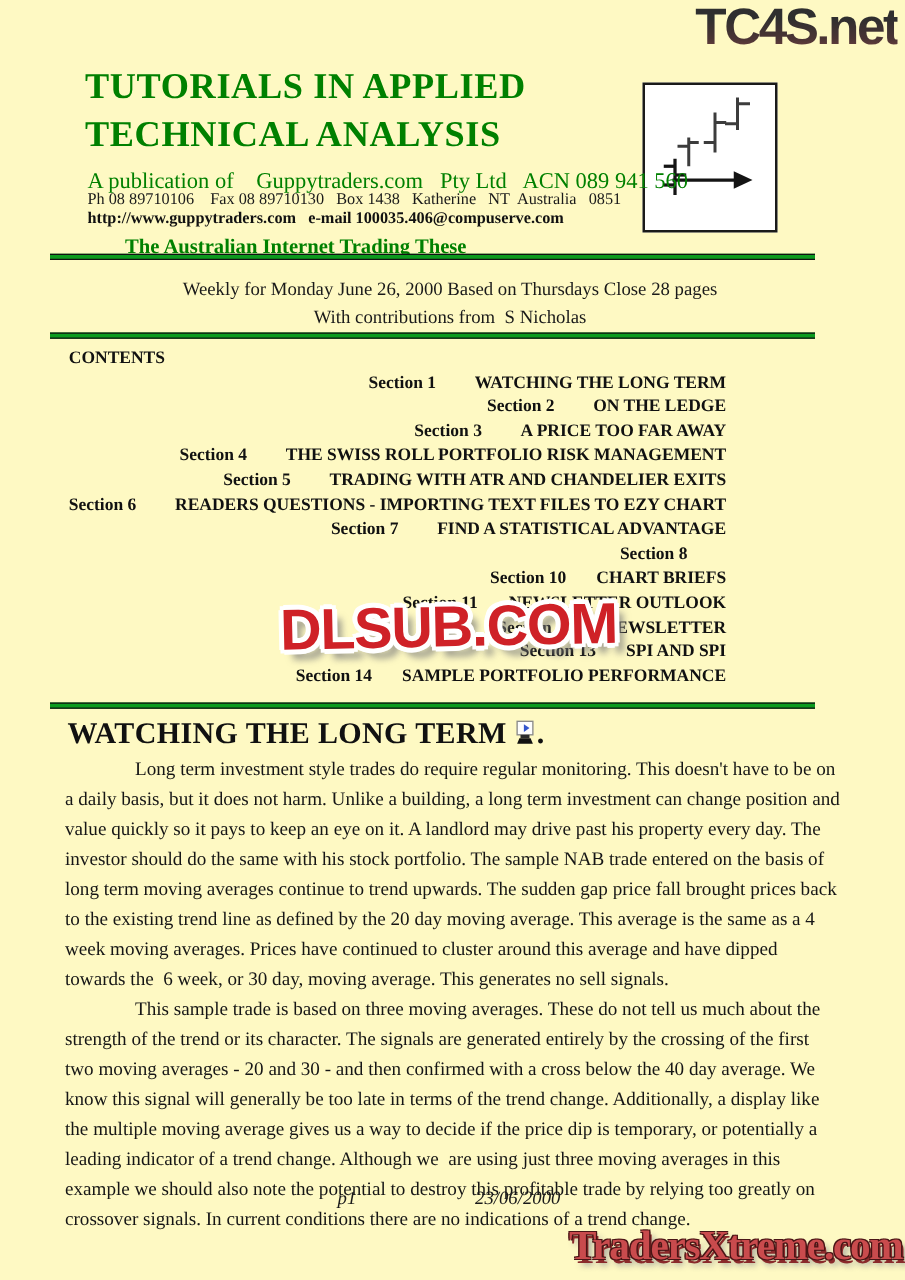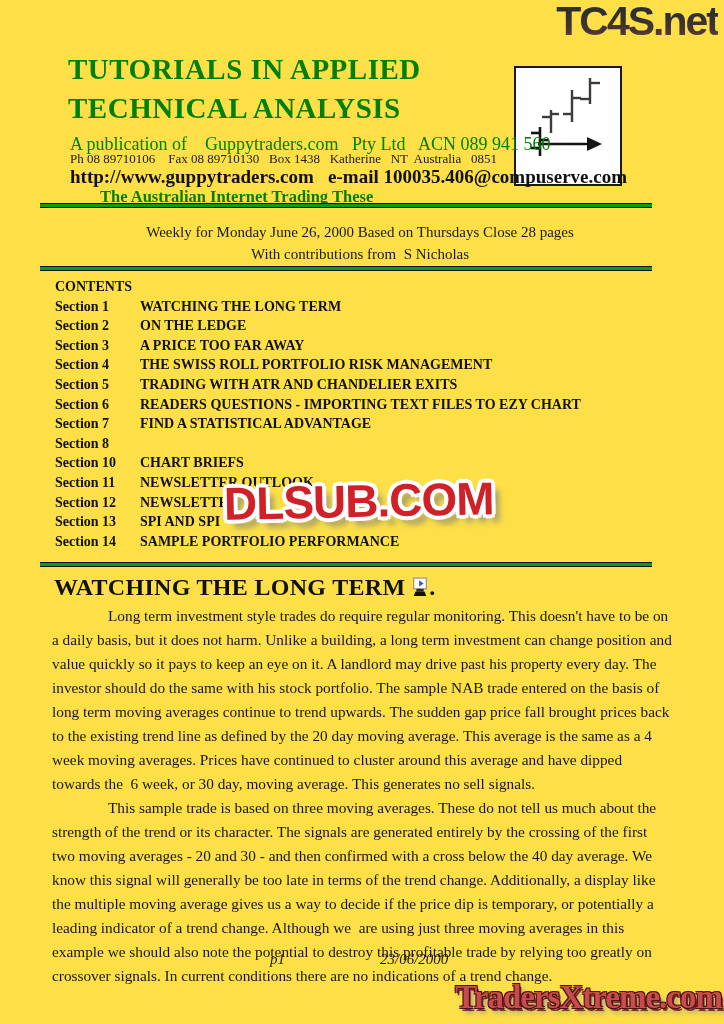--- a/index.html
+++ b/index.html
@@ -1,48 +1,48 @@
 <!DOCTYPE html>
 <html><head>
 <meta charset="utf-8">
 <style>
   html,body{margin:0;padding:0;background:#fff;}
-  #page{position:relative;width:724px;height:1024px;background:#fde047;overflow:hidden;
+  #page{position:relative;width:724px;height:1024px;background:#fef9c3;overflow:hidden;
         font-family:"Liberation Serif", serif;color:#1a1a1a;}
   .pre{white-space:pre-wrap;}
 
   
   #tc4s{position:absolute;top:-2px;right:6px;font-family:"Liberation Sans",sans-serif;
         font-weight:bold;font-size:41px;letter-spacing:-2px;
         background:linear-gradient(to bottom,#2f2f2f 35%,#4a3434 70%,#7a4545 95%);
         -webkit-background-clip:text;background-clip:text;color:transparent;}
 
   
   #title{position:absolute;left:68px;top:50px;color:#008000;font-weight:bold;
          font-size:29px;line-height:39px;letter-spacing:0.5px;}
   #chart-box{position:absolute;left:514px;top:66px;width:104px;height:116px;
              border:2px solid #1a1a1a;background:#fff;}
   #pub-line{position:absolute;left:70px;top:134px;font-size:18px;color:#008000;}
   #contact-line{position:absolute;left:70px;top:151px;font-size:13px;color:#1a1a1a;}
-  #web-line{position:absolute;left:70px;top:166px;font-size:19px;font-weight:bold;color:#111;}
+  #web-line{position:absolute;left:70px;top:166px;font-size:13px;font-weight:bold;color:#111;}
   #tagline{position:absolute;left:100px;top:187px;font-size:16.5px;font-weight:bold;color:#008000;}
 
   .rule{position:absolute;left:40px;width:612px;height:3px;background:#0c9a1e;
         border-top:1.5px solid #111;border-bottom:1.5px solid #111;}
   #rule1{top:203px;}
   #rule2{top:266px;}
   #rule3{top:562px;}
 
   #issue{position:absolute;left:40px;top:221px;width:640px;text-align:center;
          font-size:15px;line-height:22px;}
 
   
   #contents{position:absolute;left:55px;top:277px;font-weight:bold;font-size:14px;
             line-height:19.6px;color:#111;}
-  .toc-row{display:flex;}
+  .toc-row{display:flex;justify-content:flex-end;}
   .toc-sec{width:85px;flex:0 0 85px;}
 
   
   #article-heading{position:absolute;left:54px;top:574px;font-size:24px;font-weight:bold;
                    color:#111;letter-spacing:0.3px;}
   #article-heading svg{vertical-align:-3px;margin-left:6px;}
   #body-text{position:absolute;left:52px;top:604px;width:620px;font-size:15.3px;
              line-height:24px;color:#161616;}
   #body-text p{margin:0;text-indent:56px;}
 

